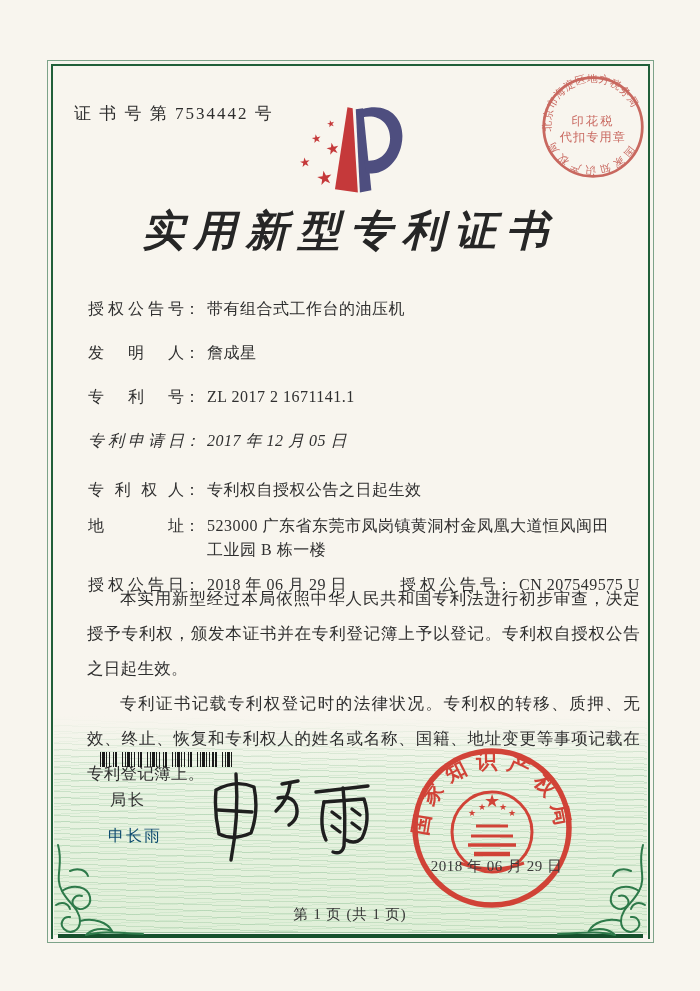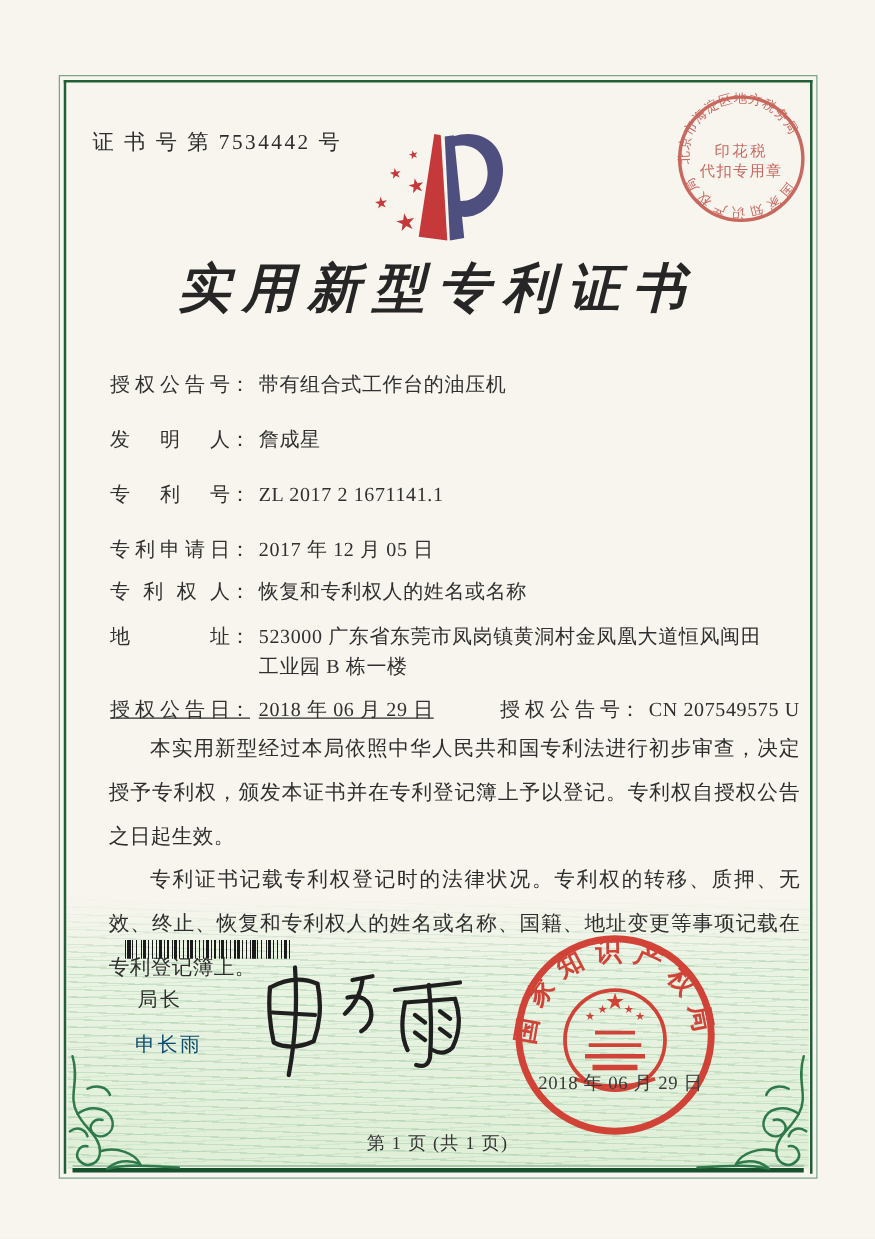--- a/index.html
+++ b/index.html
@@ -28,28 +28,28 @@
   .title { position:absolute; left:0; right:0; top:203px; text-align:center;
     font-size:42px; font-weight:600; color:#262626; letter-spacing:10px;font-style:italic; }
 
   .logo { position:absolute; left:288px; top:103px; width:122px; height:104px; }
 
   .tax-stamp { position:absolute; left:540px; top:74px; width:106px; height:106px; opacity:.88; }
 
   
   .fields { position:absolute; left:88px; top:297px; right:55px; font-size:16px; color:#303030; }
   .frow { display:flex; align-items:baseline; line-height:23px; margin-bottom:21px; }
-  .frow.r4 { margin-bottom:10px; }
+  .frow.r4 { margin-bottom:26px;font-style:italic; }
   .frow.r5 { margin-bottom:13px; }
   .frow.r6 { margin-bottom:11px; }
   .flabel { display:inline-block; width:96px; flex:none; text-align:justify; text-align-last:justify; }
   .fcolon { flex:none; }
   .fvalue { margin-left:7px; letter-spacing:.5px; }
   .addr-val { margin-left:7px; letter-spacing:.5px; line-height:24px; }
-  .grant-left { display:flex; align-items:baseline; width:312px; flex:none;text-decoration:underline; }
+  .grant-left { display:flex; align-items:baseline; width:312px; flex:none; }
   .grant-right { display:flex; align-items:flex-start;font-family:Liberation Serif, serif; }
 
   
   .paras { position:absolute; left:87px; right:60px; top:581px; font-size:16.5px;
     line-height:35px; color:#2e2e2e; text-align:justify; }
   .paras p { text-indent:2em; letter-spacing:.3px; }
 
   
   .barcode { position:absolute; left:100px; top:752px; width:133px; height:15px;
     background:repeating-linear-gradient(90deg,#1a1a1a 0 1px,transparent 1px 2px,#1a1a1a 2px 4.5px,
@@ -130,21 +130,21 @@
       <span class="fvalue">ZL 2017 2 1671141.1</span>
     </div>
     <div class="frow r4">
       <span class="flabel">专利申请日</span>
         <span class="fcolon">：</span>
       <span class="fvalue">2017 年 12 月 05 日</span>
     </div>
     <div class="frow r5">
       <span class="flabel">专利权人</span>
         <span class="fcolon">：</span>
-      <span class="fvalue">恢复和专利权人的姓名或名称</span>
+      <span class="fvalue">专利权自授权公告之日起生效</span>
     </div>
     <div class="frow r6">
       <span class="flabel">地址</span>
         <span class="fcolon">：</span>
       <div class="addr-val">
         <div>523000 广东省东莞市凤岗镇黄洞村金凤凰大道恒风闽田</div>
         <div>工业园 B 栋一楼</div>
       </div>
     </div>
     <div class="frow">

